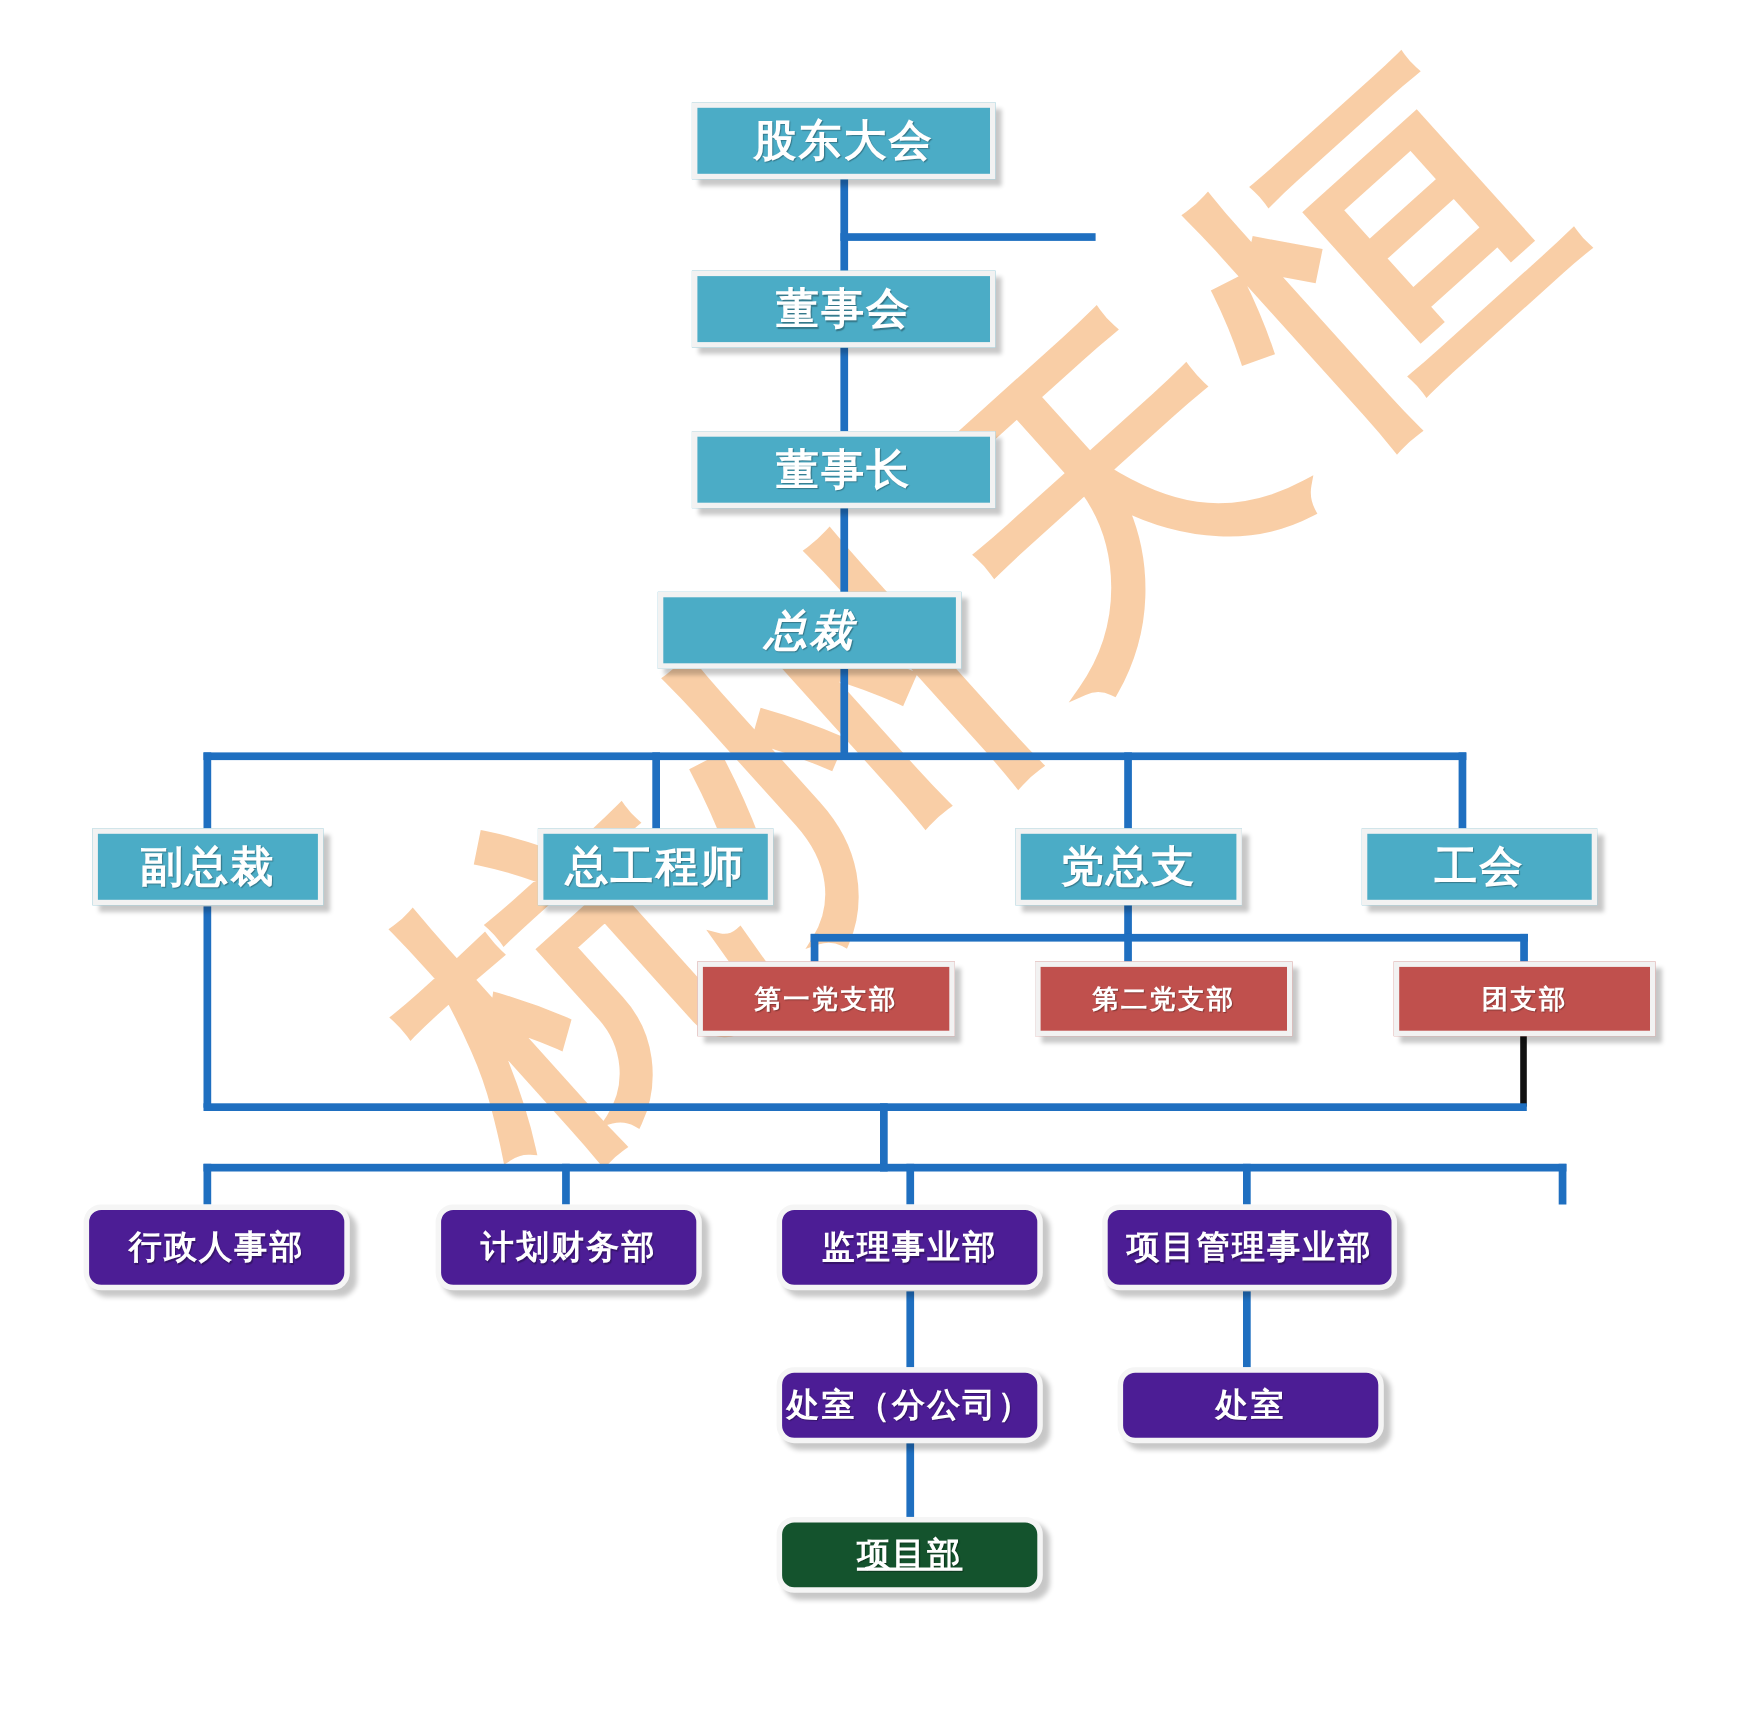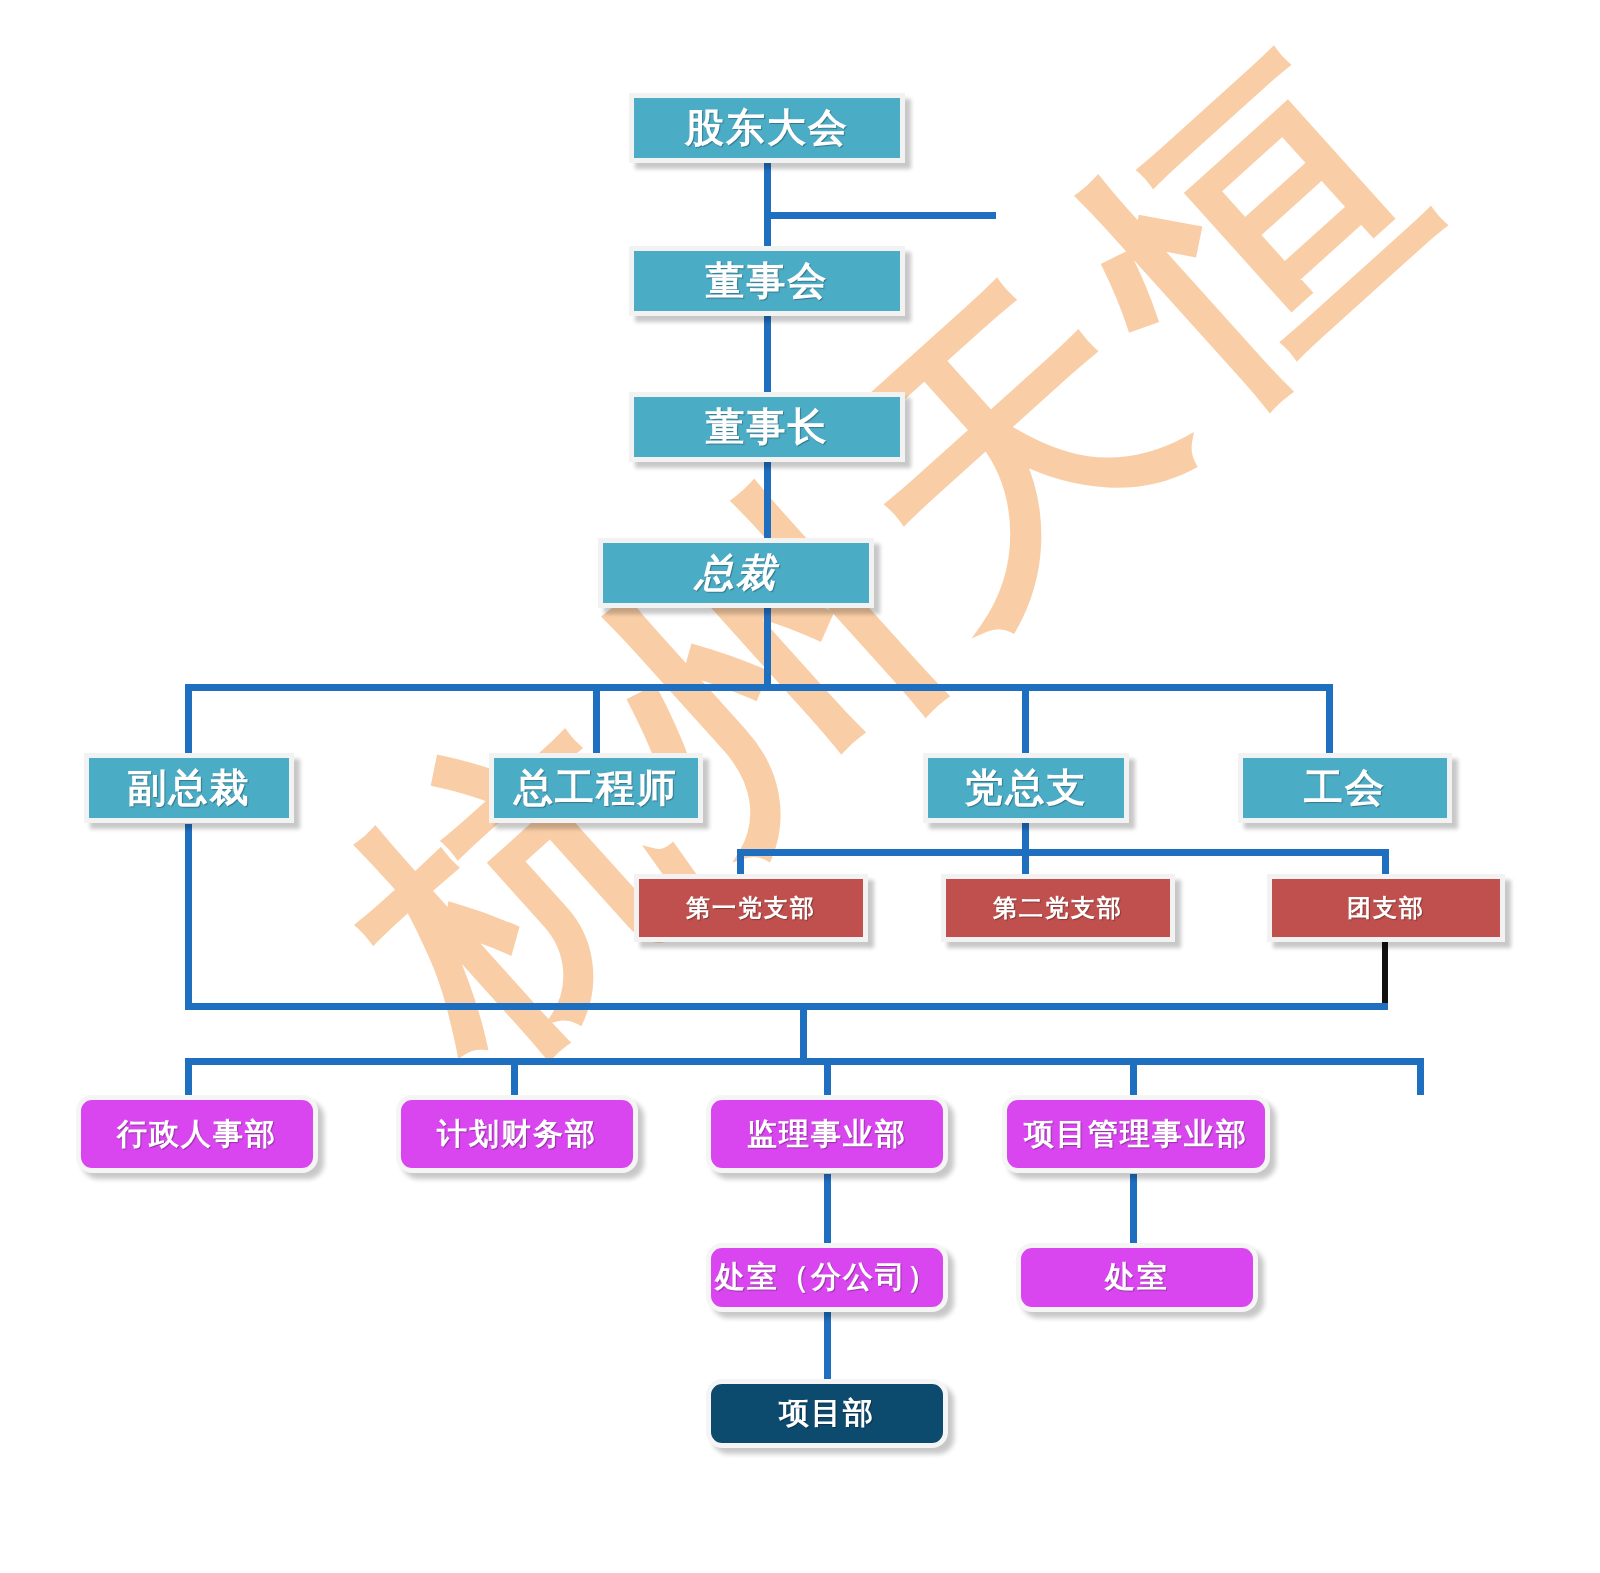--- a/index.html
+++ b/index.html
@@ -71,35 +71,36 @@
   
   .node.red {
     background: #C0504D;
     border: 5px solid #F2F2F2;
     box-shadow: 6px 6px 4px rgba(0,0,0,0.22);
     font-size: 24px;
   }
 
   
   .node.blue {
-    background: #d946ef;
+    background: #4c1d95;
     border: 5px solid #F5F5F5;
     border-radius: 16px;
     box-shadow: 6px 6px 5px rgba(0,0,0,0.22);
     font-size: 30px;
     text-align: right;
   }
 
   
   .node.orange {
-    background: #0c4a6e;
+    background: #14532d;
     border: 5px solid #F5F5F5;
     border-radius: 16px;
     box-shadow: 6px 6px 5px rgba(0,0,0,0.22);
     font-size: 30px;
+    text-decoration: underline;
   }
 </style>
 </head>
 <body>
 
 <div id="canvas">
 
   <div class="watermark">
     <div class="wm-text" style="left:240px; top:400px; transform: rotate(-42deg);">杭州天恒</div>
   </div>

